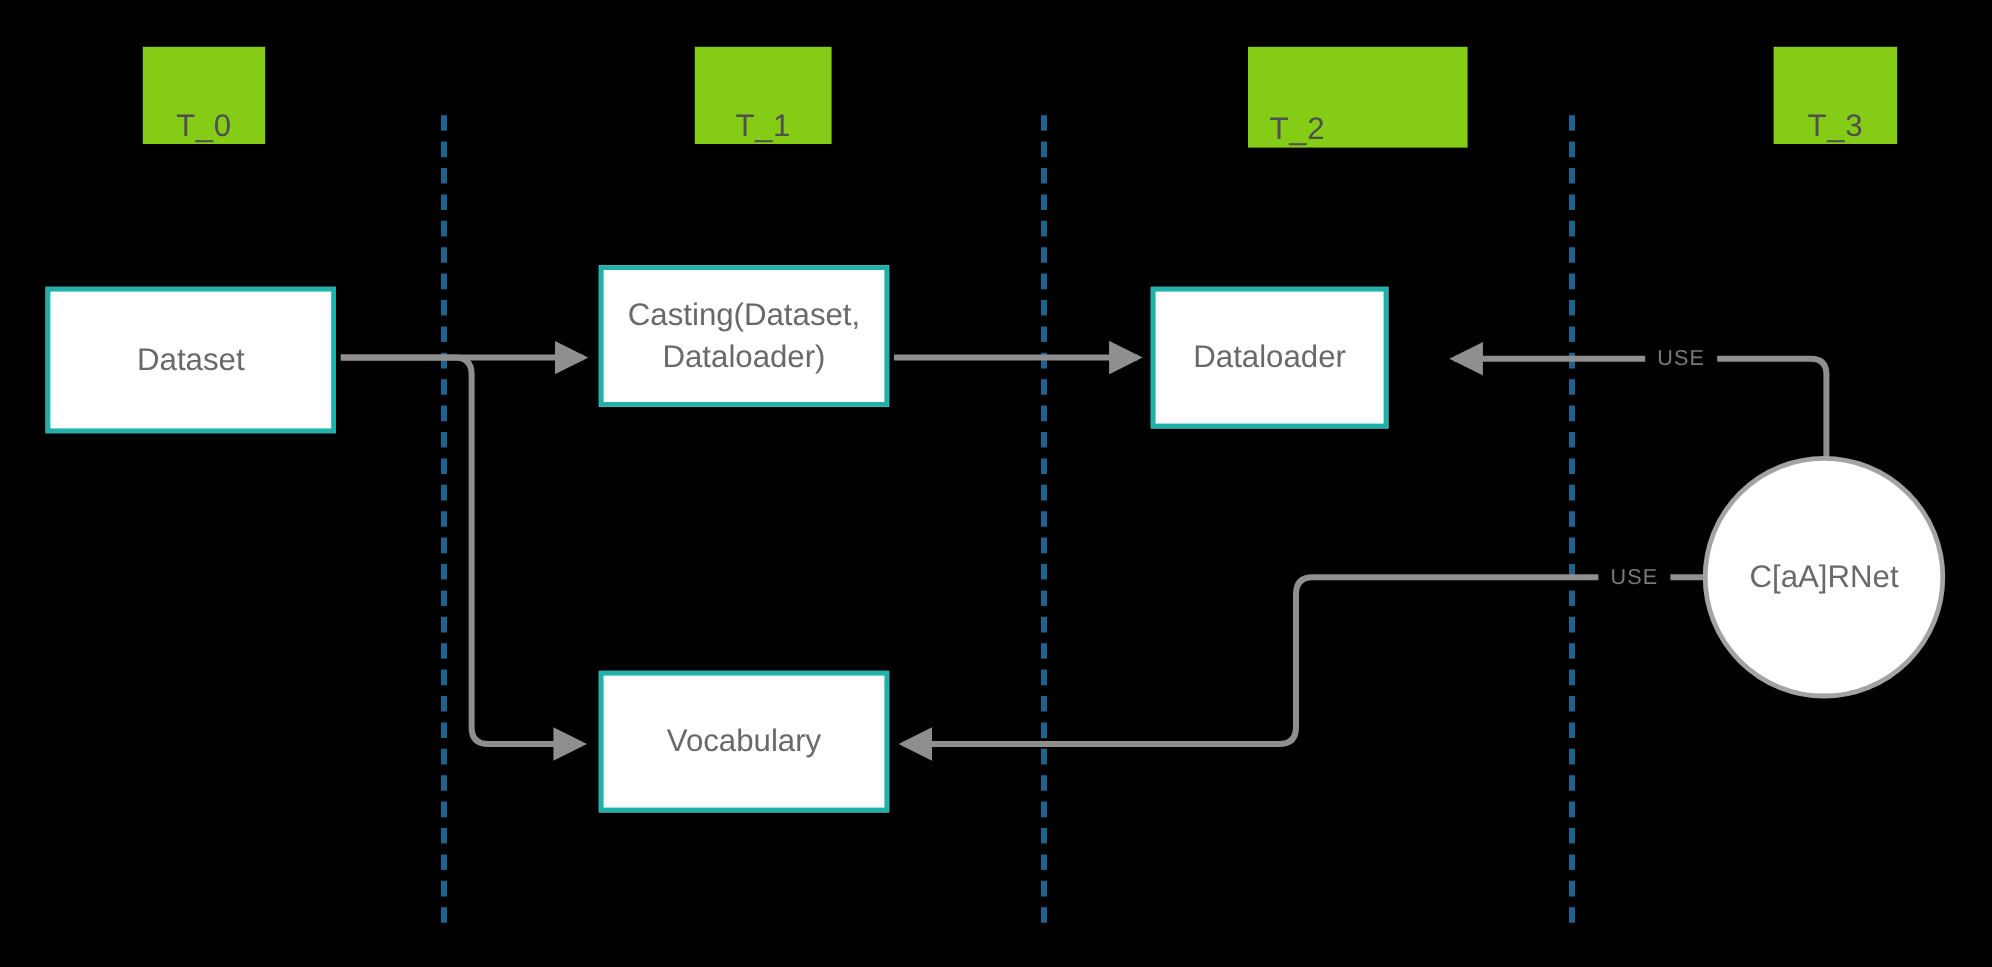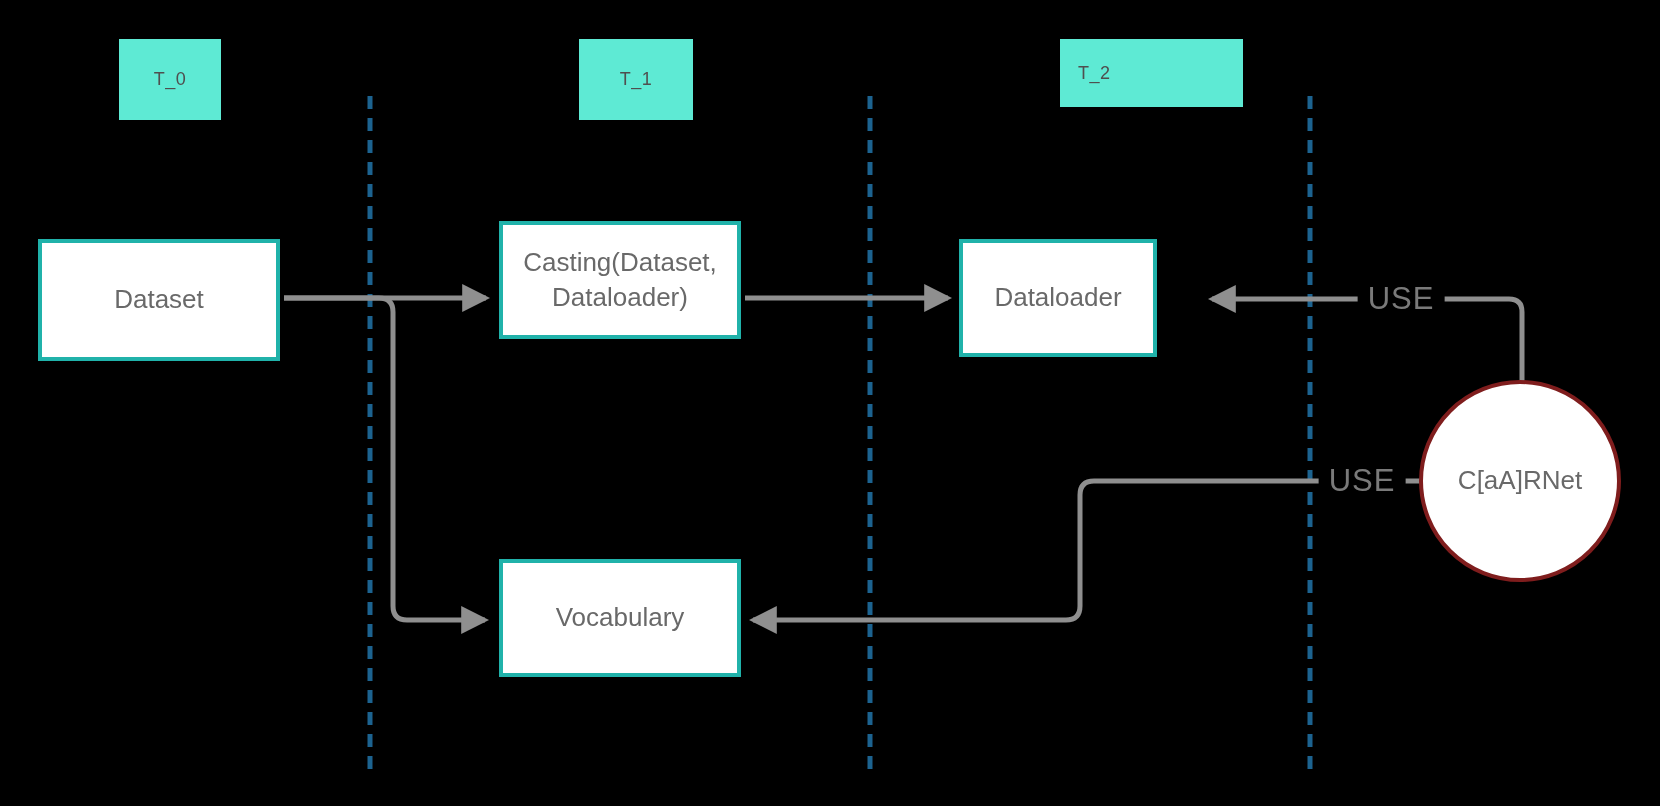--- a/index.html
+++ b/index.html
@@ -23,25 +23,25 @@
     stroke-dasharray: 13 9;
     fill: none;
   }
   .edge {
     stroke: #8f8f8f;
     stroke-width: 5;
     fill: none;
   }
   .header-box {
     position: absolute;
-    background: #5eead4;
+    background: #84cc16;
     color: #4f4f4f;
-    font-size: 18px;
+    font-size: 26px;
     display: flex;
-    align-items: center;
+    align-items: flex-end;
     justify-content: center;
     letter-spacing: 0.5px;
   }
   .header-box.offset-left {
     justify-content: flex-start;
     padding-left: 18px;
   }
   .node {
     position: absolute;
     background: #ffffff;
@@ -49,37 +49,37 @@
     color: #696969;
     font-size: 26px;
     line-height: 1.35;
     display: flex;
     align-items: center;
     justify-content: center;
     text-align: center;
     padding: 0 4px;
   }
   .node.circle {
-    border: 4px solid #7f1d1d;
+    border: 4px solid #a3a3a3;
     border-radius: 50%;
     padding: 0;
   }
   .edge-label {
     position: absolute;
     transform: translate(-50%, -50%);
     background: #000000;
     color: #7a7a7a;
-    font-size: 31px;
+    font-size: 18px;
     letter-spacing: 1px;
     padding: 0 10px;
     white-space: nowrap;
   }
   .hd0 { left: 119px; top: 39px;  width: 102px; height: 81px; }
   .hd1 { left: 579px; top: 39px;  width: 114px; height: 81px; }
-  .hd2 { left: 1040px; top: 39px; width: 183px; height: 68px; margin-left: 20px; }
+  .hd2 { left: 1040px; top: 39px; width: 183px; height: 84px; }
   .hd3 { left: 1478px; top: 39px; width: 103px; height: 81px; }
   .n-dataset    { left: 38px;  top: 239px; width: 242px; height: 122px; }
   .n-casting    { left: 499px; top: 221px; width: 242px; height: 118px; }
   .n-dataloader { left: 959px; top: 239px; width: 198px; height: 118px; }
   .n-vocabulary { left: 499px; top: 559px; width: 242px; height: 118px; text-align: center; }
   .n-carnet     { left: 1419px; top: 380px; width: 202px; height: 202px; }
   .use1 { left: 1401px; top: 299px; }
   .use2 { left: 1362px; top: 481px; }
 </style>
 </head>
@@ -111,20 +111,23 @@
 
   <div class="header-box hd0">
     <span>T_0</span>
   </div>
   <div class="header-box hd1">
     <span>T_1</span>
   </div>
   <div class="header-box hd2 offset-left">
     <span>T_2</span>
   </div>
+  <div class="header-box hd3">
+    <span>T_3</span>
+  </div>
 
   <div class="node n-dataset">
     <span>Dataset</span>
   </div>
   <div class="node n-casting">
     <span>Casting(Dataset, Dataloader)</span>
   </div>
   <div class="node n-dataloader">
     <span>Dataloader</span>
   </div>

